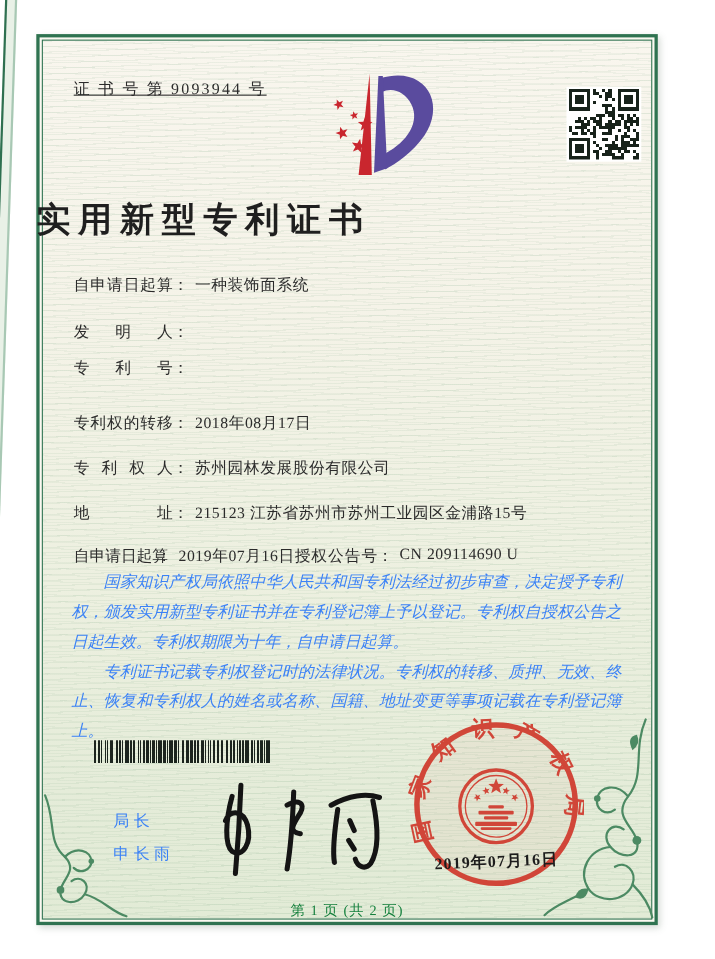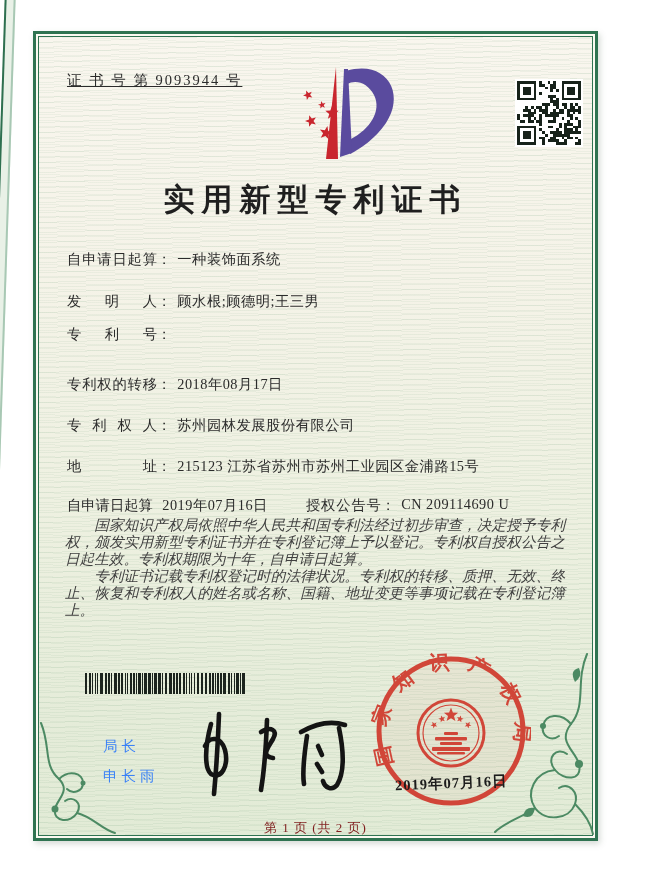--- a/index.html
+++ b/index.html
@@ -31,49 +31,49 @@
     content:"";position:absolute;inset:0;pointer-events:none;
     background:
       repeating-linear-gradient(178deg, rgba(110,160,122,0.10) 0 1px, transparent 1px 5px),
       repeating-linear-gradient(182deg, rgba(110,160,122,0.08) 0 1px, transparent 1px 6px);
   }
   .paper{position:absolute;left:33px;top:31px;width:565px;height:810px;}
   .abs{position:absolute;}
 
   .cert-no{left:34px;top:40px;font-size:14.5px;letter-spacing:2px;text-decoration:underline;}
   .title{
-    left:0;top:148px;width:100%;text-align:center;
+    left:0;top:148px;width:100%;
     font-size:31px;font-weight:bold;letter-spacing:7px;color:#1f1f1f;
   }
   .field-row{left:34px;font-size:14.3px;white-space:nowrap;display:flex;}
   .lbl{display:inline-block;width:90px;text-align:justify;text-align-last:justify;}
   .colon{display:inline-block;margin-right:6px;}
   .val{display:inline-block;letter-spacing:0.5px;}
-  .grant2{margin-left:38px;display:flex;}
+  .grant2{display:flex;}
   .grant2 .lbl{width:75px;}
 
   .bodytext{
-    left:32px;top:486px;width:500px;font-size:14.6px;line-height:17px;
-    text-align:justify;color:#404040;
+    left:32px;top:486px;width:500px;font-size:14.6px;line-height:27px;
+    text-align:justify;color:#3b82f6;
   }
   .bodytext p{margin:0;text-indent:2em;font-style:italic;font-family:"Liberation Serif","DejaVu Serif",serif;}
 
   .barcode-box{left:52px;top:642px;width:162px;height:21px;}
   .qr-box{left:482px;top:48px;width:64px;height:64px;background:#fff;padding:2px;}
 
   .signer{left:70px;font-size:14.5px;letter-spacing:4px;font-family:"Liberation Sans","DejaVu Sans",sans-serif;color:#3b82f6;}
   .signature-svg{left:150px;top:675px;width:170px;height:95px;}
 
   .seal-svg{left:338px;top:620px;width:160px;height:160px;opacity:0.92;}
   .seal-date{
     left:362px;top:742px;width:150px;font-size:14.5px;letter-spacing:1px;
     color:#1c1c1c;transform:rotate(-2.5deg);font-weight:bold;
   }
   .footer{
-    left:0;top:788px;width:100%;text-align:center;font-size:13px;letter-spacing:1px;color:#7f1d1d;
+    left:0;top:788px;width:100%;text-align:center;font-size:13px;letter-spacing:1px;color:#15803d;
   }
   .logo-box{left:245px;top:26px;width:135px;height:120px;}
   .flourish{pointer-events:none;}
   .fl-br{right:2px;bottom:4px;width:105px;height:185px;}
   .fl-bl{left:2px;bottom:4px;width:92px;height:120px;transform:scaleX(-1);}
 </style>
 </head>
 <body>
 
 <div class="page2-edge"></div>
@@ -276,21 +276,20 @@
   <div class="abs title">实用新型专利证书</div>
 
   <div class="abs field-row" style="top:219px">
     <span class="lbl">自申请日起算</span>
       <span class="colon">：</span>
     <span class="val">一种装饰面系统</span>
   </div>
   <div class="abs field-row" style="top:261px">
     <span class="lbl">发明人</span>
       <span class="colon">：</span>
-    <span class="val">顾水根;顾德明;王三男</span>
   </div>
   <div class="abs field-row" style="top:294px">
     <span class="lbl">专利号</span>
       <span class="colon">：</span>
   </div>
   <div class="abs field-row" style="top:344px">
     <span class="lbl">专利权的转移</span>
       <span class="colon">：</span>
     <span class="val">2018年08月17日</span>
   </div>

